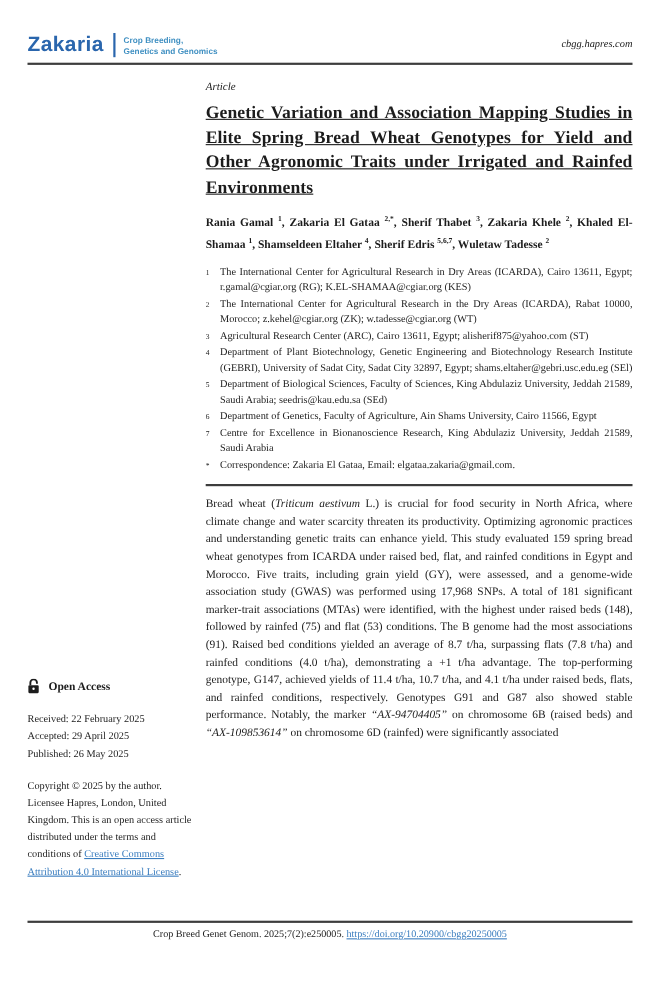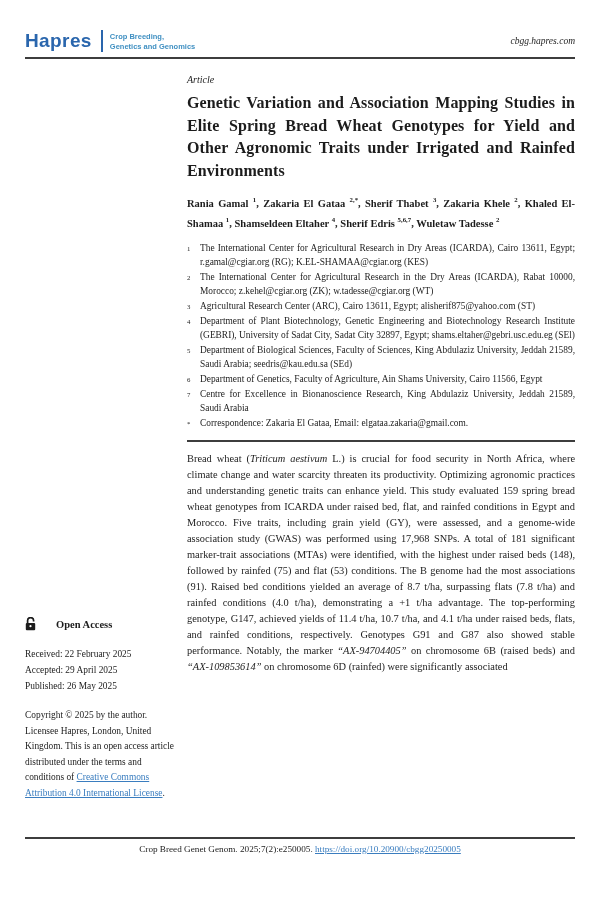--- a/index.html
+++ b/index.html
@@ -23,31 +23,31 @@
   .logo-divider { width:2px; height:22px; background:#2a66ad; margin:0 7px 0 9px; }
   .journal-name {
     font-family:"Liberation Sans", sans-serif; font-size:7.5px; font-weight:bold;
     color:#4090c2; line-height:1.3; padding-top:2px;
   }
   .site-url { font-size:9.5px; color:#222222;font-style:italic; }
   .header-rule { position:absolute; left:25px; right:25px; top:57px; height:2px; background:#3d3d3d; }
 
   
   .sidebar { position:absolute; left:25px; width:152px; top:617px; }
-  .open-access { display:flex; align-items:center; gap:19px; font-weight:bold; font-size:10.5px; }
+  .open-access { display:flex; align-items:center; gap:7px; font-weight:bold; font-size:10.5px; }
   .lock-icon { flex:none; display:block; }
   .dates { margin-top:15px; font-size:9.4px; line-height:16px; }
   .copyright { margin-top:14px; font-size:9.4px; line-height:15.5px; }
 
   
   .content { position:absolute; left:187px; width:388px; top:74px; }
   .article-label { font-style:italic; font-size:10px; }
   .title {
     margin:7px 0 0 0; font-size:16px; font-weight:bold; line-height:22.5px;
-    text-align:justify; text-align-last:left; letter-spacing:0.1px;
+    text-align:justify; text-align-last:left; letter-spacing:0.1px;text-decoration:underline;
   }
   .authors { margin:10px 0 0 0; font-weight:bold; font-size:10.5px; line-height:16.5px; text-align:justify; text-align-last:left; }
   .authors sup, .aff-marker { font-size:6.8px; }
   .affiliations { margin-top:9px; font-size:9.4px; line-height:14.4px; }
   .aff-row { display:flex; }
   .aff-marker { flex:none; width:13px; padding-top:1px; }
   .aff-text { flex:1; text-align:justify; text-align-last:left; }
   .section-rule { margin-top:9px; height:1.5px; background:#3d3d3d; }
   .abstract-heading { margin:8px 0 0 0; font-size:10.8px; font-weight:bold; letter-spacing:0.3px; }
   .abstract { margin:9px 0 0 0; font-size:10.4px; line-height:16px; text-align:justify; text-align-last:left; }
@@ -57,21 +57,21 @@
   .footer-rule { height:1.5px; background:#3d3d3d; }
   .citation { margin-top:5px; font-size:9.2px;text-align:center; }
 </style>
 </head>
 <body>
 
 <div class="page">
 
   <header class="header">
     <div class="logo-group">
-      <span class="logo-text">Hapres</span>
+      <span class="logo-text">Zakaria</span>
       <span class="logo-divider"></span>
       <span class="journal-name">
         <span>Crop Breeding,</span><br>
         <span>Genetics and Genomics</span>
       </span>
     </div>
     <span class="site-url">cbgg.hapres.com</span>
   </header>
   <div class="header-rule"></div>
 

